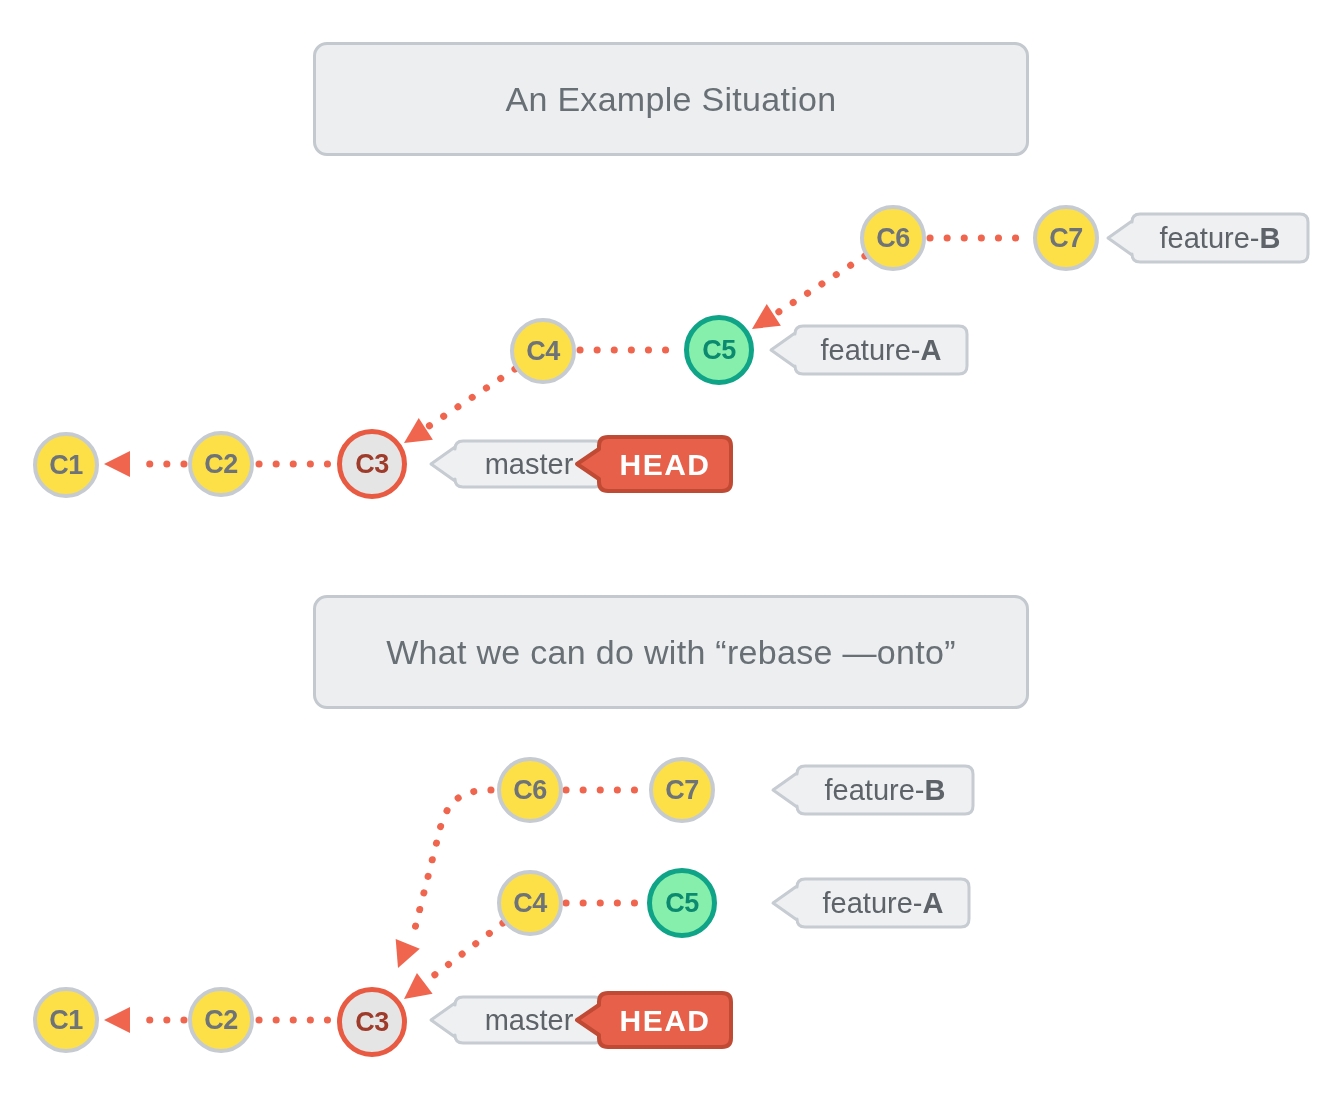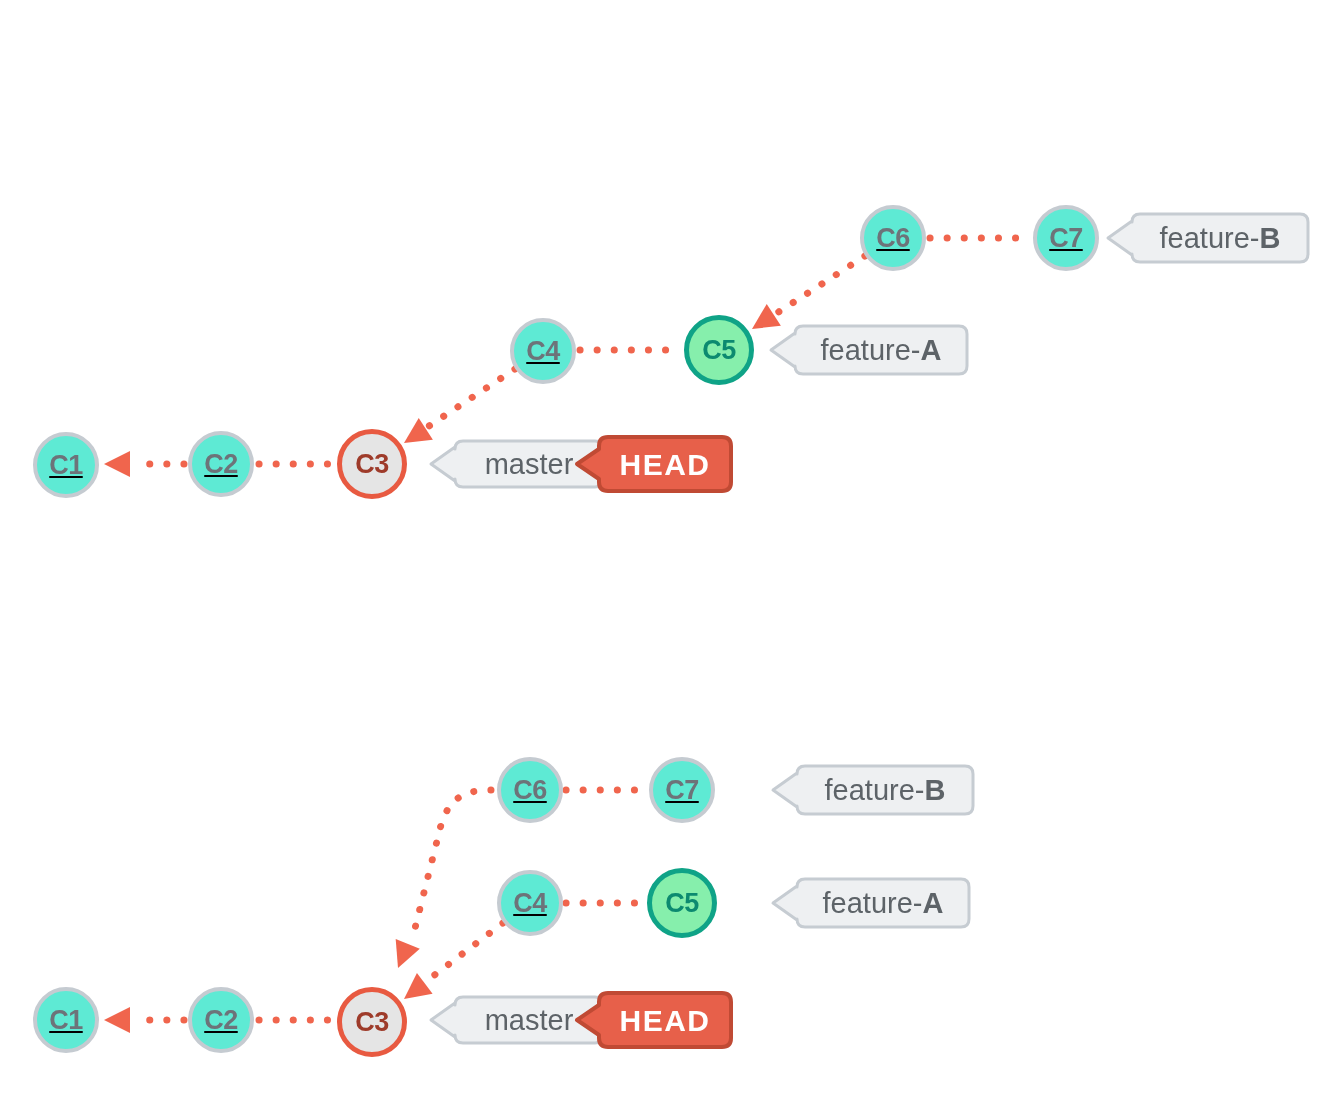--- a/index.html
+++ b/index.html
@@ -6,21 +6,21 @@
   #stage{position:relative;width:1330px;height:1104px;overflow:hidden;
          font-family:"Liberation Sans",sans-serif;background:#ffffff;}
   #graph-layer{position:absolute;left:0;top:0;}
   .title-panel{position:absolute;box-sizing:border-box;border:3px solid #c3c9cf;
                background:#eceef0;border-radius:14px;
                display:flex;align-items:center;justify-content:center;}
   .title-panel span{font-size:34px;color:#687076;letter-spacing:0.3px;}
   .commit{position:absolute;border-radius:50%;box-sizing:border-box;
           display:flex;align-items:center;justify-content:center;}
   .commit span{font-weight:bold;font-size:27px;letter-spacing:-0.5px;}
-  .commit.plain{width:66px;height:66px;border:4px solid #c5cbd1;background:#5eead4;text-decoration:underline;}
+  .commit.plain{width:66px;height:66px;border:4px solid #c5cbd1;background:#fde047;}
   .commit.plain span{color:#6d7379;}
   .commit.red{width:70px;height:70px;border:5px solid #e85a41;background:#e5e5e5;}
   .commit.red span{color:#9e3b2a;}
   .commit.green{width:70px;height:70px;border:5px solid #0fa387;background:#86efac;}
   .commit.green span{color:#0c8a70;}
 </style>
 </head>
 <body>
 
 <div id="stage">
@@ -93,40 +93,46 @@
       </g>
       <g>
         <path d="M 805 879 H 961 Q 969 879 969 887 V 919 Q 969 927 961 927 H 805 Q 797 927 797 919 V 920 L 773 903 L 797 886 V 887 Q 797 879 805 879 Z" fill="#eef0f2" stroke="#c6ccd2" stroke-width="3" stroke-linejoin="round"></path>
         <text x="883" y="903" dy="0.36em" text-anchor="middle" font-size="29" font-weight="normal" letter-spacing="0" fill="#5d6368"><tspan>feature-</tspan><tspan font-weight="bold">A</tspan></text>
       </g>
       <g>
         <path d="M 805 766 H 965 Q 973 766 973 774 V 806 Q 973 814 965 814 H 805 Q 797 814 797 806 V 807 L 773 790 L 797 773 V 774 Q 797 766 805 766 Z" fill="#eef0f2" stroke="#c6ccd2" stroke-width="3" stroke-linejoin="round"></path>
         <text x="885" y="790" dy="0.36em" text-anchor="middle" font-size="29" font-weight="normal" letter-spacing="0" fill="#5d6368"><tspan>feature-</tspan><tspan font-weight="bold">B</tspan></text>
       </g>
     </svg>
+<div class="title-panel" style="left: 313px; top: 42px; width: 716px; height: 114px;">
+      <span>An Example Situation</span>
+    </div>
     <div class="commit plain" style="left: 33px; top: 432px;">
       <span>C1</span>
     </div>
     <div class="commit plain" style="left: 188px; top: 431px;">
       <span>C2</span>
     </div>
     <div class="commit red" style="left: 337px; top: 429px;">
       <span>C3</span>
     </div>
     <div class="commit plain" style="left: 510px; top: 318px;">
       <span>C4</span>
     </div>
     <div class="commit green" style="left: 684px; top: 315px;">
       <span>C5</span>
     </div>
     <div class="commit plain" style="left: 860px; top: 205px;">
       <span>C6</span>
     </div>
     <div class="commit plain" style="left: 1033px; top: 205px;">
       <span>C7</span>
+    </div>
+    <div class="title-panel" style="left: 313px; top: 595px; width: 716px; height: 114px;">
+      <span>What we can do with “rebase —onto”</span>
     </div>
     <div class="commit plain" style="left: 33px; top: 987px;">
       <span>C1</span>
     </div>
     <div class="commit plain" style="left: 188px; top: 987px;">
       <span>C2</span>
     </div>
     <div class="commit red" style="left: 337px; top: 987px;">
       <span>C3</span>
     </div>

